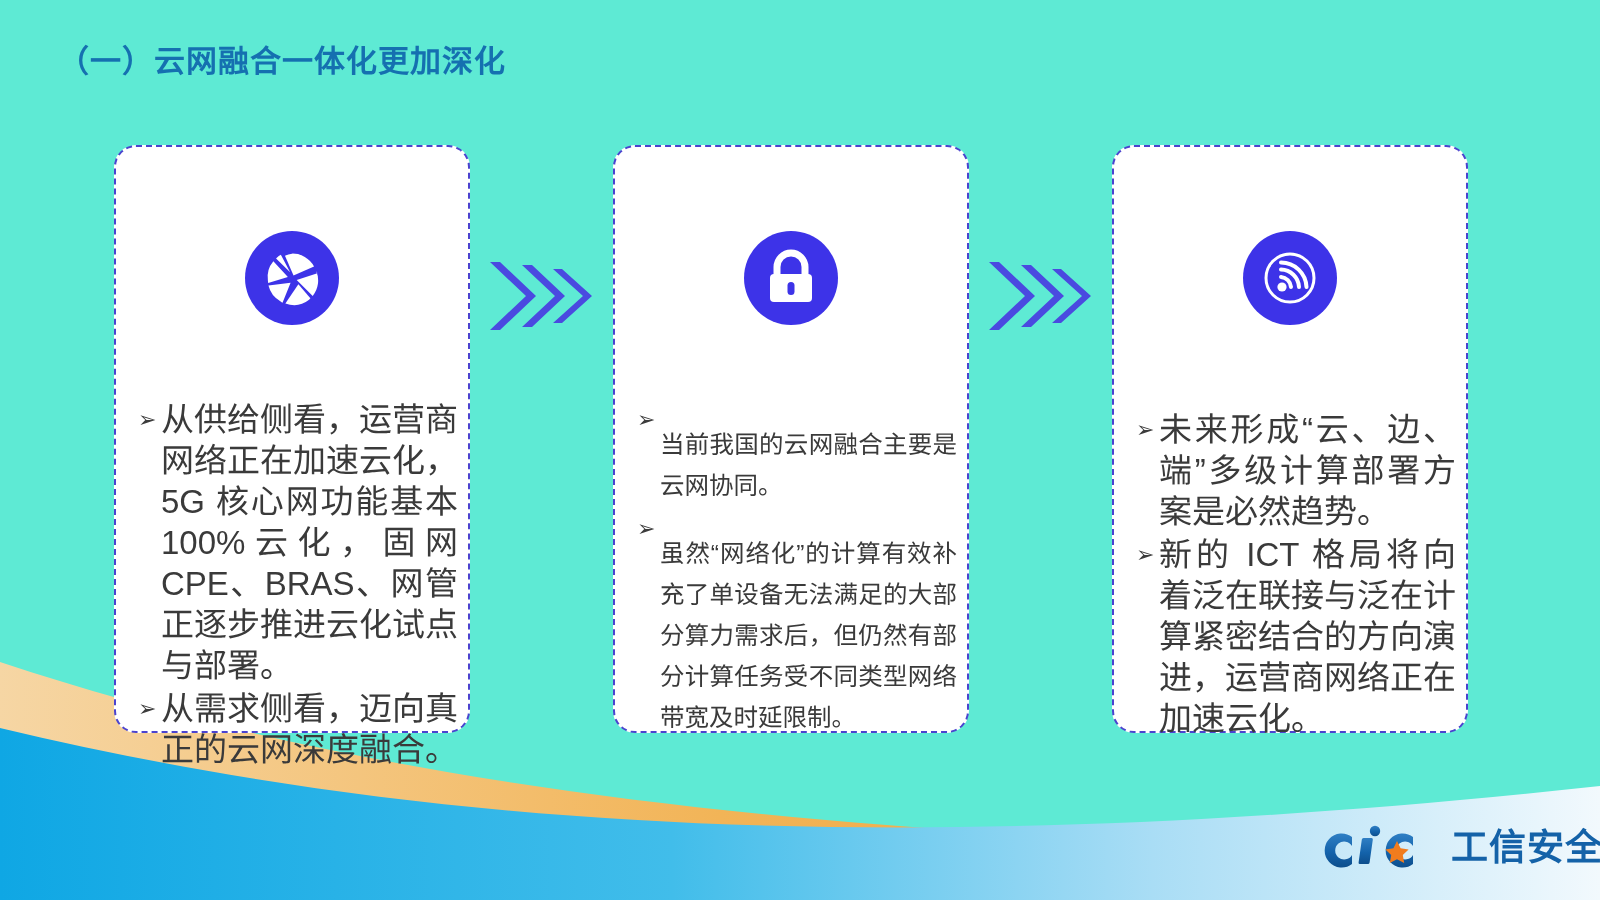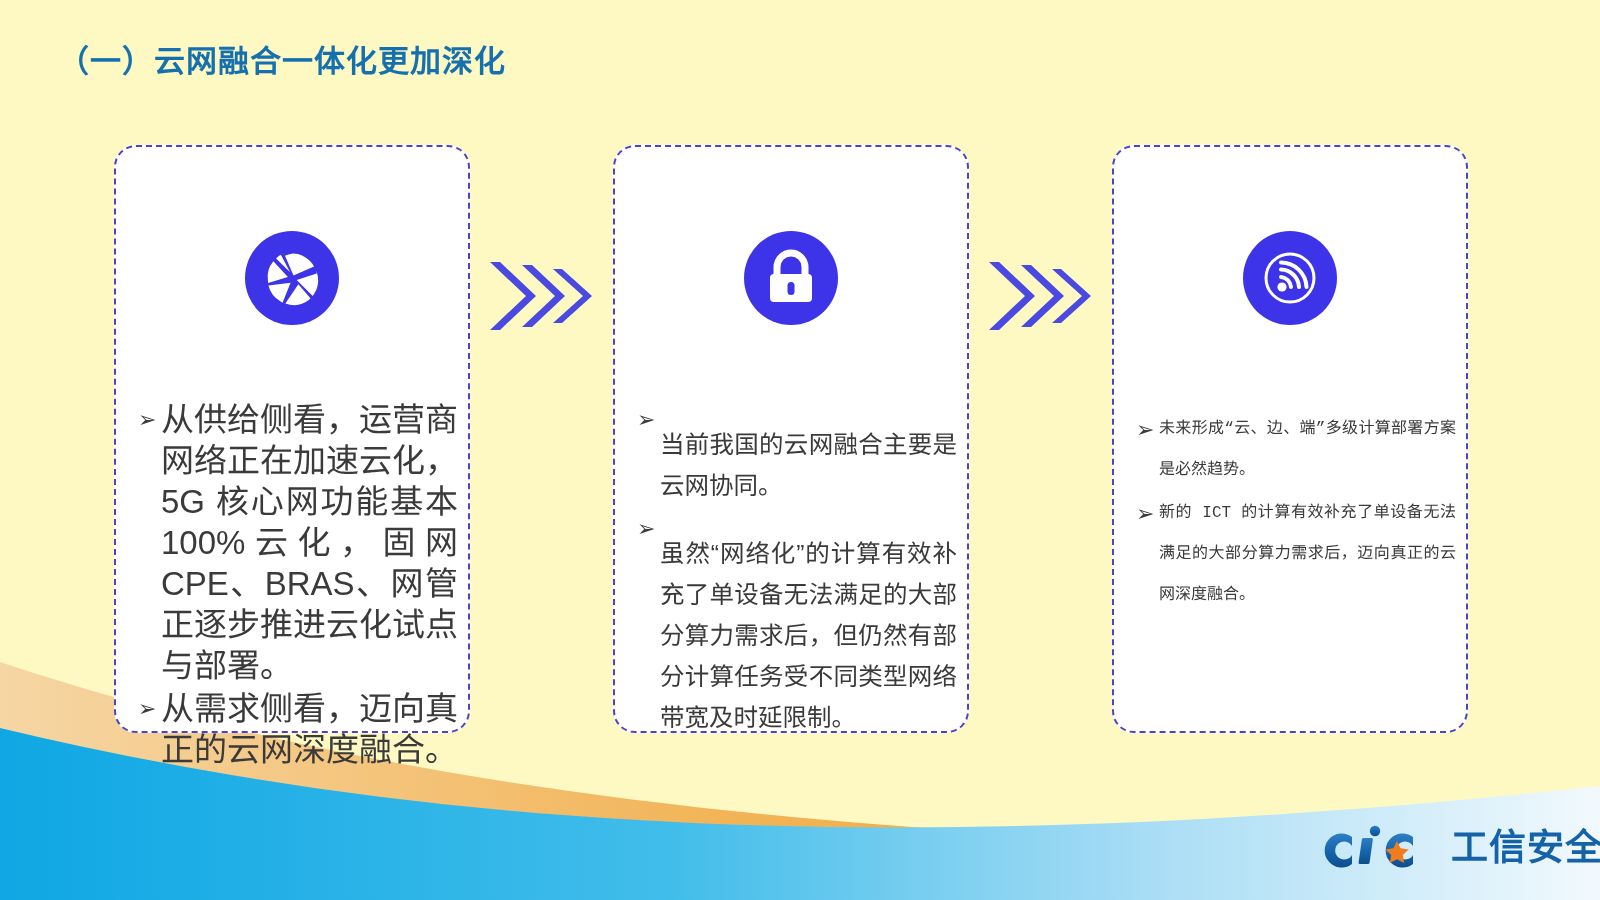--- a/index.html
+++ b/index.html
@@ -15,21 +15,21 @@
     font-family: "Liberation Sans", "DejaVu Sans", sans-serif;
     position: relative;
   }
 
   #slide {
     position: absolute;
     left: 0;
     top: 0;
     width: 1600px;
     height: 900px;
-    background: #fef9c3;
+    background: #5eead4;
     overflow: hidden;
   }
 
   
   .wave-layer {
     position: absolute;
     left: 0;
     bottom: 0;
     width: 1600px;
     height: 300px;
@@ -112,21 +112,21 @@
     flex: 1 1 auto;
     color: #3a3a3a;
     font-size: 25px;
     line-height: 41px;
     text-align: justify;
     text-justify: inter-character;
     font-family: "Liberation Sans", "DejaVu Sans", sans-serif;
   }
   #card-0 .bullet-text { font-size: 33px; }
   #card-1 .bullet-text { font-size: 24.5px; margin-top: 25px; }
-  #card-2 .bullet-text { font-size: 16px; font-family: Liberation Mono, monospace; }
+  #card-2 .bullet-text { font-size: 33px; }
 
   
   .chevrons {
     position: absolute;
     top: 256px;
     width: 110px;
     height: 80px;
   }
   #arrow-0 { left: 488px; }
   #arrow-1 { left: 987px; }
@@ -259,21 +259,21 @@
         </svg>
       </div>
     </div>
     <div class="card-body">
       <div class="bullet-row">
         <span class="bullet-mark">➢</span>
         <span class="bullet-text">未来形成“云、边、端”多级计算部署方案是必然趋势。</span>
       </div>
       <div class="bullet-row">
         <span class="bullet-mark">➢</span>
-        <span class="bullet-text">新的 ICT 的计算有效补充了单设备无法满足的大部分算力需求后，迈向真正的云网深度融合。</span>
+        <span class="bullet-text">新的 ICT 格局将向着泛在联接与泛在计算紧密结合的方向演进，运营商网络正在加速云化。</span>
       </div>
     </div>
   </div>
 
   <div id="brand-logo">
     <svg class="logo-mark" width="132" height="48" viewBox="0 0 132 48" xmlns="http://www.w3.org/2000/svg">
       <defs>
         <linearGradient id="cicGrad" x1="0" y1="0" x2="0" y2="1">
           <stop offset="0%" stop-color="#2f7fc4"></stop>
           <stop offset="55%" stop-color="#1463ab"></stop>

